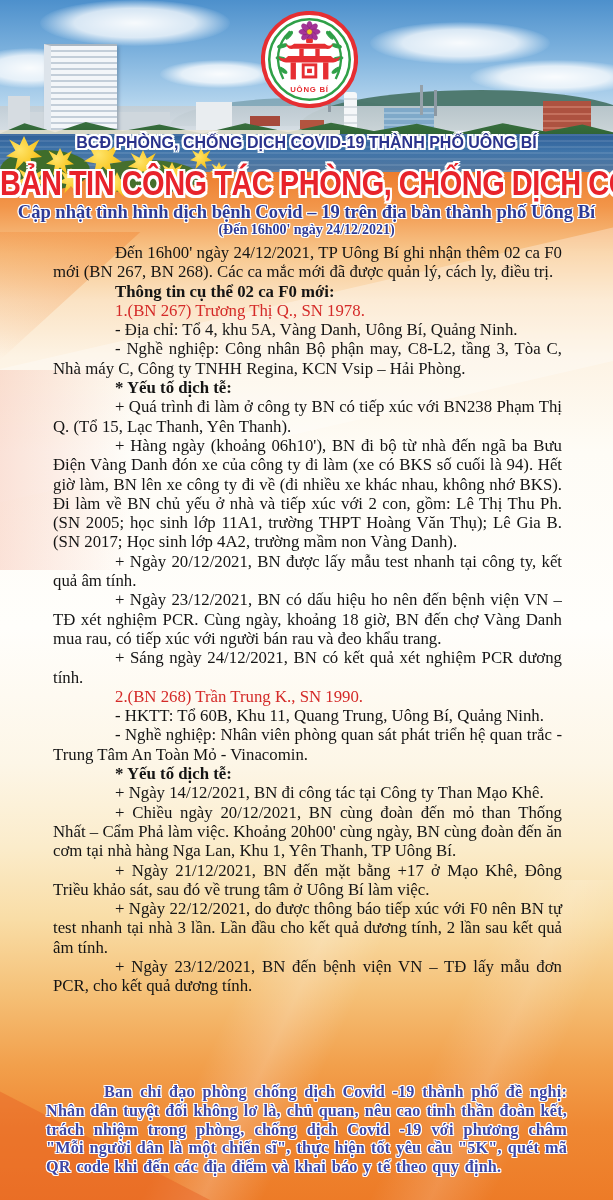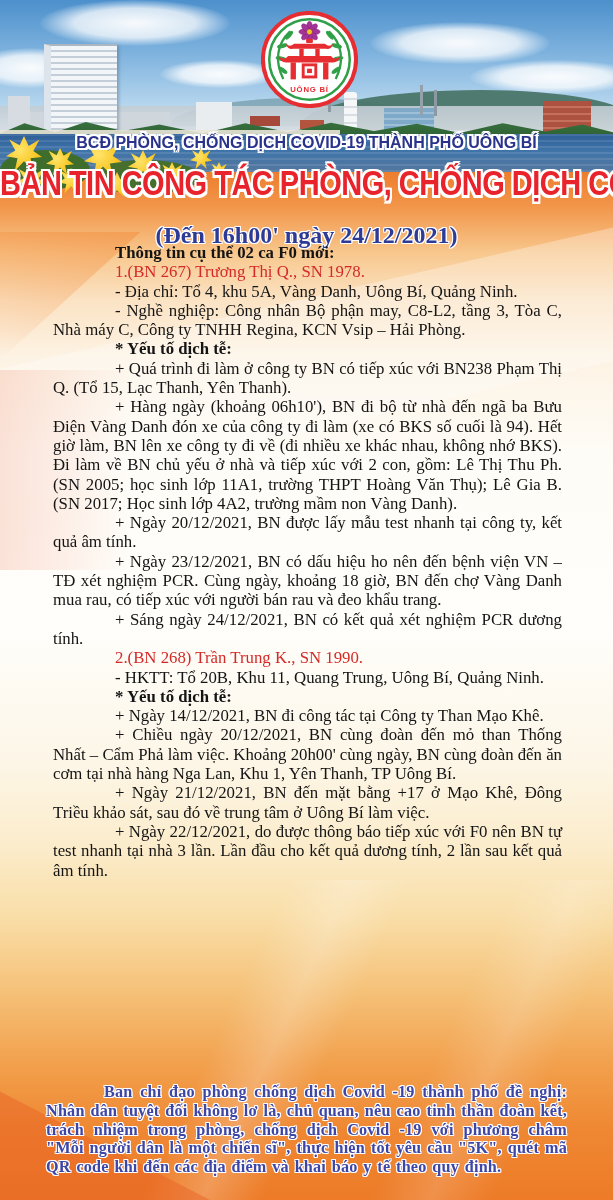--- a/index.html
+++ b/index.html
@@ -90,21 +90,21 @@
   .org-line { position:absolute; left:0; top:134px; width:613px; text-align:center;
     font-family:"Liberation Sans", sans-serif; font-weight:bold; font-size:16px;
     color:#2a338c; white-space:nowrap; }
   .main-title { position:absolute; left:0; top:164px; width:613px; text-align:center;
     font-family:"Liberation Sans", sans-serif; font-weight:bold; font-size:29px;
     letter-spacing:-0.5px; color:#e8232b; white-space:nowrap;
     transform:scaleY(1.2); transform-origin:center top; }
   .subtitle { position:absolute; left:0; top:202px; width:613px; text-align:center;
     font-weight:bold; font-size:18.5px; color:#2d3a96; white-space:nowrap; }
   .asof { position:absolute; left:0; top:222px; width:613px; text-align:center;
-    font-weight:bold; font-size:24px; color:#2d3a96; white-space:nowrap; }
+    font-weight:bold; font-size:14px; color:#2d3a96; white-space:nowrap; }
   
   .body-text { position:absolute; left:53px; top:243px; width:509px;
     font-size:16.8px; line-height:19.3px; color:#141414; text-align:justify; }
   .para { margin:0; text-indent:62px; }
   .para.bold { font-weight:bold; }
   .para.red { font-weight:normal; color:#d42a28; }
   
   .footer-note { position:absolute; left:46px; top:1083px; width:521px;
     font-weight:bold; font-size:16.2px; line-height:18.8px; letter-spacing:.2px;
     word-spacing:1.5px; color:#3e46a5; text-align:justify; text-indent:58px; }
@@ -204,37 +204,41 @@
         <rect x="64" y="53" width="5.5" height="17.5"></rect>
         <rect x="43.5" y="55.5" width="13" height="12.5" fill="none" stroke="#e62e32" stroke-width="3"></rect>
         <rect x="47.5" y="59.5" width="5" height="4.5"></rect>
       </g>
       <text x="50" y="83" text-anchor="middle" font-family="Liberation Sans, sans-serif" font-size="8" font-weight="bold" fill="#e62e32" letter-spacing="0.8">UÔNG BÍ</text>
     </svg>
   </div>
 
   <div class="org-line outline-w2">BCĐ PHÒNG, CHỐNG DỊCH COVID-19 THÀNH PHỐ UÔNG BÍ</div>
   <div class="main-title outline-w2">BẢN TIN CÔNG TÁC PHÒNG, CHỐNG DỊCH COVID-19</div>
+  <div class="subtitle outline-w1">Cập nhật tình hình dịch bệnh Covid – 19 trên địa bàn thành phố Uông Bí</div>
   <div class="asof outline-w1">(Đến 16h00' ngày 24/12/2021)</div>
 
   <div class="body-text" id="body-paragraphs">
+      <p class="para normal">Đến 16h00' ngày 24/12/2021, TP Uông Bí ghi nhận thêm 02 ca F0 mới (BN 267, BN 268). Các ca mắc mới đã được quản lý, cách ly, điều trị.</p>
       <p class="para bold">Thông tin cụ thể 02 ca F0 mới:</p>
       <p class="para red">1.(BN 267) Trương Thị Q., SN 1978.</p>
       <p class="para normal">- Địa chỉ: Tổ 4, khu 5A, Vàng Danh, Uông Bí, Quảng Ninh.</p>
       <p class="para normal">- Nghề nghiệp: Công nhân Bộ phận may, C8-L2, tầng 3, Tòa C, Nhà máy C, Công ty TNHH Regina, KCN Vsip – Hải Phòng.</p>
       <p class="para bold">* Yếu tố dịch tễ:</p>
       <p class="para normal">+ Quá trình đi làm ở công ty BN có tiếp xúc với BN238 Phạm Thị Q. (Tổ 15, Lạc Thanh, Yên Thanh).</p>
       <p class="para normal">+ Hàng ngày (khoảng 06h10'), BN đi bộ từ nhà đến ngã ba Bưu Điện Vàng Danh đón xe của công ty đi làm (xe có BKS số cuối là 94). Hết giờ làm, BN lên xe công ty đi về (đi nhiều xe khác nhau, không nhớ BKS). Đi làm về BN chủ yếu ở nhà và tiếp xúc với 2 con, gồm: Lê Thị Thu Ph. (SN 2005; học sinh lớp 11A1, trường THPT Hoàng Văn Thụ); Lê Gia B. (SN 2017; Học sinh lớp 4A2, trường mầm non Vàng Danh).</p>
       <p class="para normal">+ Ngày 20/12/2021, BN được lấy mẫu test nhanh tại công ty, kết quả âm tính.</p>
       <p class="para normal">+ Ngày 23/12/2021, BN có dấu hiệu ho nên đến bệnh viện VN – TĐ xét nghiệm PCR. Cùng ngày, khoảng 18 giờ, BN đến chợ Vàng Danh mua rau, có tiếp xúc với người bán rau và đeo khẩu trang.</p>
       <p class="para normal">+ Sáng ngày 24/12/2021, BN có kết quả xét nghiệm PCR dương tính.</p>
       <p class="para red">2.(BN 268) Trần Trung K., SN 1990.</p>
-      <p class="para normal">- HKTT: Tổ 20B, Khu 11, Quang Trung, Uông Bí, Quảng Ninh.</p>
+      <p class="para normal">- HKTT: Tổ 60B, Khu 11, Quang Trung, Uông Bí, Quảng Ninh.</p>
+      <p class="para normal">- Nghề nghiệp: Nhân viên phòng quan sát phát triển hệ quan trắc - Trung Tâm An Toàn Mỏ - Vinacomin.</p>
       <p class="para bold">* Yếu tố dịch tễ:</p>
       <p class="para normal">+ Ngày 14/12/2021, BN đi công tác tại Công ty Than Mạo Khê.</p>
       <p class="para normal">+ Chiều ngày 20/12/2021, BN cùng đoàn đến mỏ than Thống Nhất – Cẩm Phả làm việc. Khoảng 20h00' cùng ngày, BN cùng đoàn đến ăn cơm tại nhà hàng Nga Lan, Khu 1, Yên Thanh, TP Uông Bí.</p>
       <p class="para normal">+ Ngày 21/12/2021, BN đến mặt bằng +17 ở Mạo Khê, Đông Triều khảo sát, sau đó về trung tâm ở Uông Bí làm việc.</p>
       <p class="para normal">+ Ngày 22/12/2021, do được thông báo tiếp xúc với F0 nên BN tự test nhanh tại nhà 3 lần. Lần đầu cho kết quả dương tính, 2 lần sau kết quả âm tính.</p>
+      <p class="para normal">+ Ngày 23/12/2021, BN đến bệnh viện VN – TĐ lấy mẫu đơn PCR, cho kết quả dương tính.</p>
     </div>
 
   <div class="footer-note outline-w1">Ban chỉ đạo phòng chống dịch Covid -19 thành phố đề nghị: Nhân dân tuyệt đối không lơ là, chủ quan, nêu cao tinh thần đoàn kết, trách nhiệm trong phòng, chống dịch Covid -19 với phương châm "Mỗi người dân là một chiến sĩ", thực hiện tốt yêu cầu "5K", quét mã QR code khi đến các địa điểm và khai báo y tế theo quy định.</div>
 
 </div>
 
 </body></html>

